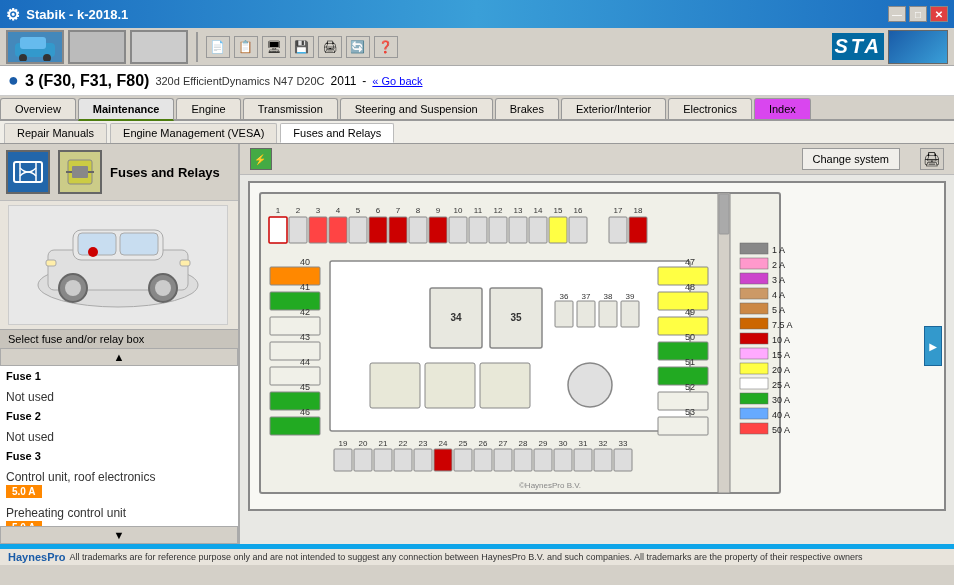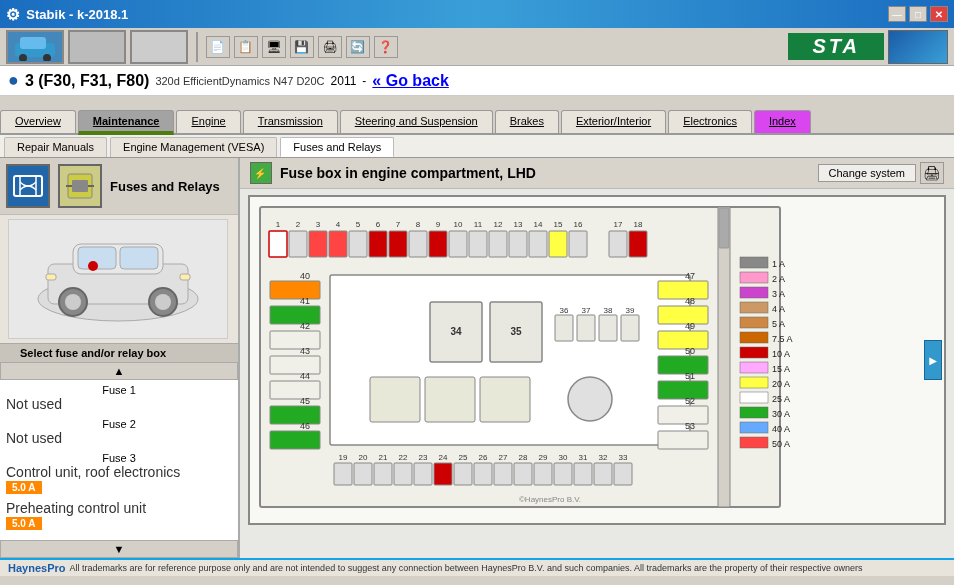--- a/index.html
+++ b/index.html
@@ -48,43 +48,42 @@
       background: white;
       padding: 4px 8px;
       display: flex;
       align-items: center;
       gap: 6px;
       font-size: 12px;
       border-bottom: 1px solid #ccc;
     }
     .car-model { font-size: 16px; font-weight: bold; }
     .car-sub { font-size: 11px; color: #333; }
-    .go-back { color: blue; text-decoration: underline; cursor: pointer; font-size: 16px; font-weight: bold; }
+    .go-back { color: blue; text-decoration: underline; cursor: pointer; font-size: 11px; }
 
     
     .main-tabs {
       display: flex;
       background: #d4d0c8;
       border-bottom: 2px solid #999;
-      padding-top: 14px;
-      text-decoration: underline;
+      padding-top: 2px;
     }
     .main-tab {
       padding: 4px 14px;
       border: 1px solid #999;
       border-bottom: none;
       background: #e8e4dc;
       cursor: pointer;
       font-size: 11px;
       margin-right: 2px;
       border-radius: 3px 3px 0 0;
     }
     .main-tab.active {
-      background: #a3a3a3;
-      border-bottom: 4px solid #4d7c0f;
+      background: #e5e5e5;
+      border-bottom: 2px solid #4d7c0f;
       font-weight: bold;
       margin-bottom: -2px;
       z-index: 1;
     }
     .main-tab.yellow { background: #d946ef; }
 
     
     .sub-tabs {
       display: flex;
       background: #f0eee8;
@@ -150,34 +149,34 @@
       position: relative;
       display: flex;
       align-items: center;
       justify-content: center;
     }
     .car-svg { width: 200px; height: 110px; }
 
     
     .select-box-title {
       background: #c8c4bc;
-      padding: 3px 20px;
-      font-weight: bold;
+      padding: 3px 8px;
+      font-weight: normal;
       font-size: 11px;
       border-top: 1px solid #aaa;
     }
     .fuse-list {
       flex: 1;
       overflow-y: auto;
       background: white;
     }
     .fuse-list-inner { padding: 4px 6px; }
     .fuse-item { margin-bottom: 6px; }
-    .fuse-item-title { font-weight: normal; font-size: 11px; text-align: center; }
-    .fuse-item-desc { font-size: 14px; color: #333; }
+    .fuse-item-title { font-weight: bold; font-size: 11px; }
+    .fuse-item-desc { font-size: 12px; color: #333; margin-top: 8px; }
     .fuse-badge {
       display: inline-block;
       padding: 1px 6px;
       border-radius: 0;
       font-size: 10px;
       font-weight: bold;
       margin-top: 1px;
     }
     .badge-orange { background: #ff8800; color: white; }
     .scroll-arrow {
@@ -226,21 +225,21 @@
       margin: 6px 8px;
       background: #f8f8f4;
       border: 2px solid #888;
       position: relative;
       height: 330px;
     }
 
     
     .footer {
       background: #e8e4dc;
-      border-top: 2px solid #0ea5e9;
+      border-top: 5px solid #0ea5e9;
       padding: 2px 8px;
       font-size: 9px;
       color: #333;
       display: flex;
       align-items: center;
       gap: 4px;
     }
     .footer-logo { font-weight: bold; font-size: 11px; color: #1a5ca8; }
   </style>
 </head>
@@ -271,21 +270,21 @@
   <div class="thumb-box" style="background:#ccc;"></div>
   <div style="width:2px; height:30px; background:#999; margin:0 4px;"></div>
   <div class="tb-icon">📄</div>
   <div class="tb-icon">📋</div>
   <div class="tb-icon">🖥</div>
   <div class="tb-icon">💾</div>
   <div class="tb-icon">🖨</div>
   <div class="tb-icon">🔄</div>
   <div class="tb-icon">❓</div>
   <div class="toolbar-spacer"></div>
-  <div style="background:#15803d; padding:2px 24px; color:white; font-weight:bold; font-size:20px; font-style:italic; letter-spacing:3px;">STA</div>
+  <div style="background:#0369a1; padding:2px 2px; color:white; font-weight:bold; font-size:20px; font-style:italic; letter-spacing:3px;">STA</div>
   <div style="width:60px; height:34px; background:linear-gradient(135deg,#1a5ca8,#3a9fd8); border:1px solid #666;"></div>
 </div>
 
 <div class="car-info">
   <span style="color:#1a5ca8; font-size:18px; font-weight:bold;">●</span>
   <span class="car-model">3 (F30, F31, F80)</span>
   <span class="car-sub">320d EfficientDynamics N47 D20C</span>
   <span>2011</span>
   <span>-</span>
   <span class="go-back">« Go back</span>
@@ -379,23 +378,22 @@
         </div>
       </div>
     </div>
     <div class="scroll-arrow">▼</div>
   </div>
 
   <div class="main-panel">
     <div class="diagram-header">
       <div class="diagram-header-left">
         <div class="fuse-icon-small">⚡</div>
-        <span class="diagram-title">Fuse box in engine compartment, LHD</span>
       </div>
-      <div style="display:flex; gap:4px; align-items:center;">
+      <div style="display:flex; gap:20px; ">
         <button class="change-system-btn">Change system</button>
         <div class="print-icon">🖨</div>
       </div>
     </div>
 
     <div class="fuse-diagram">
       <svg width="680" height="320" viewBox="0 0 680 320">
 
         <rect x="10" y="10" width="520" height="300" fill="#f0f0e8" stroke="#888" stroke-width="2" rx="2"></rect>
 

